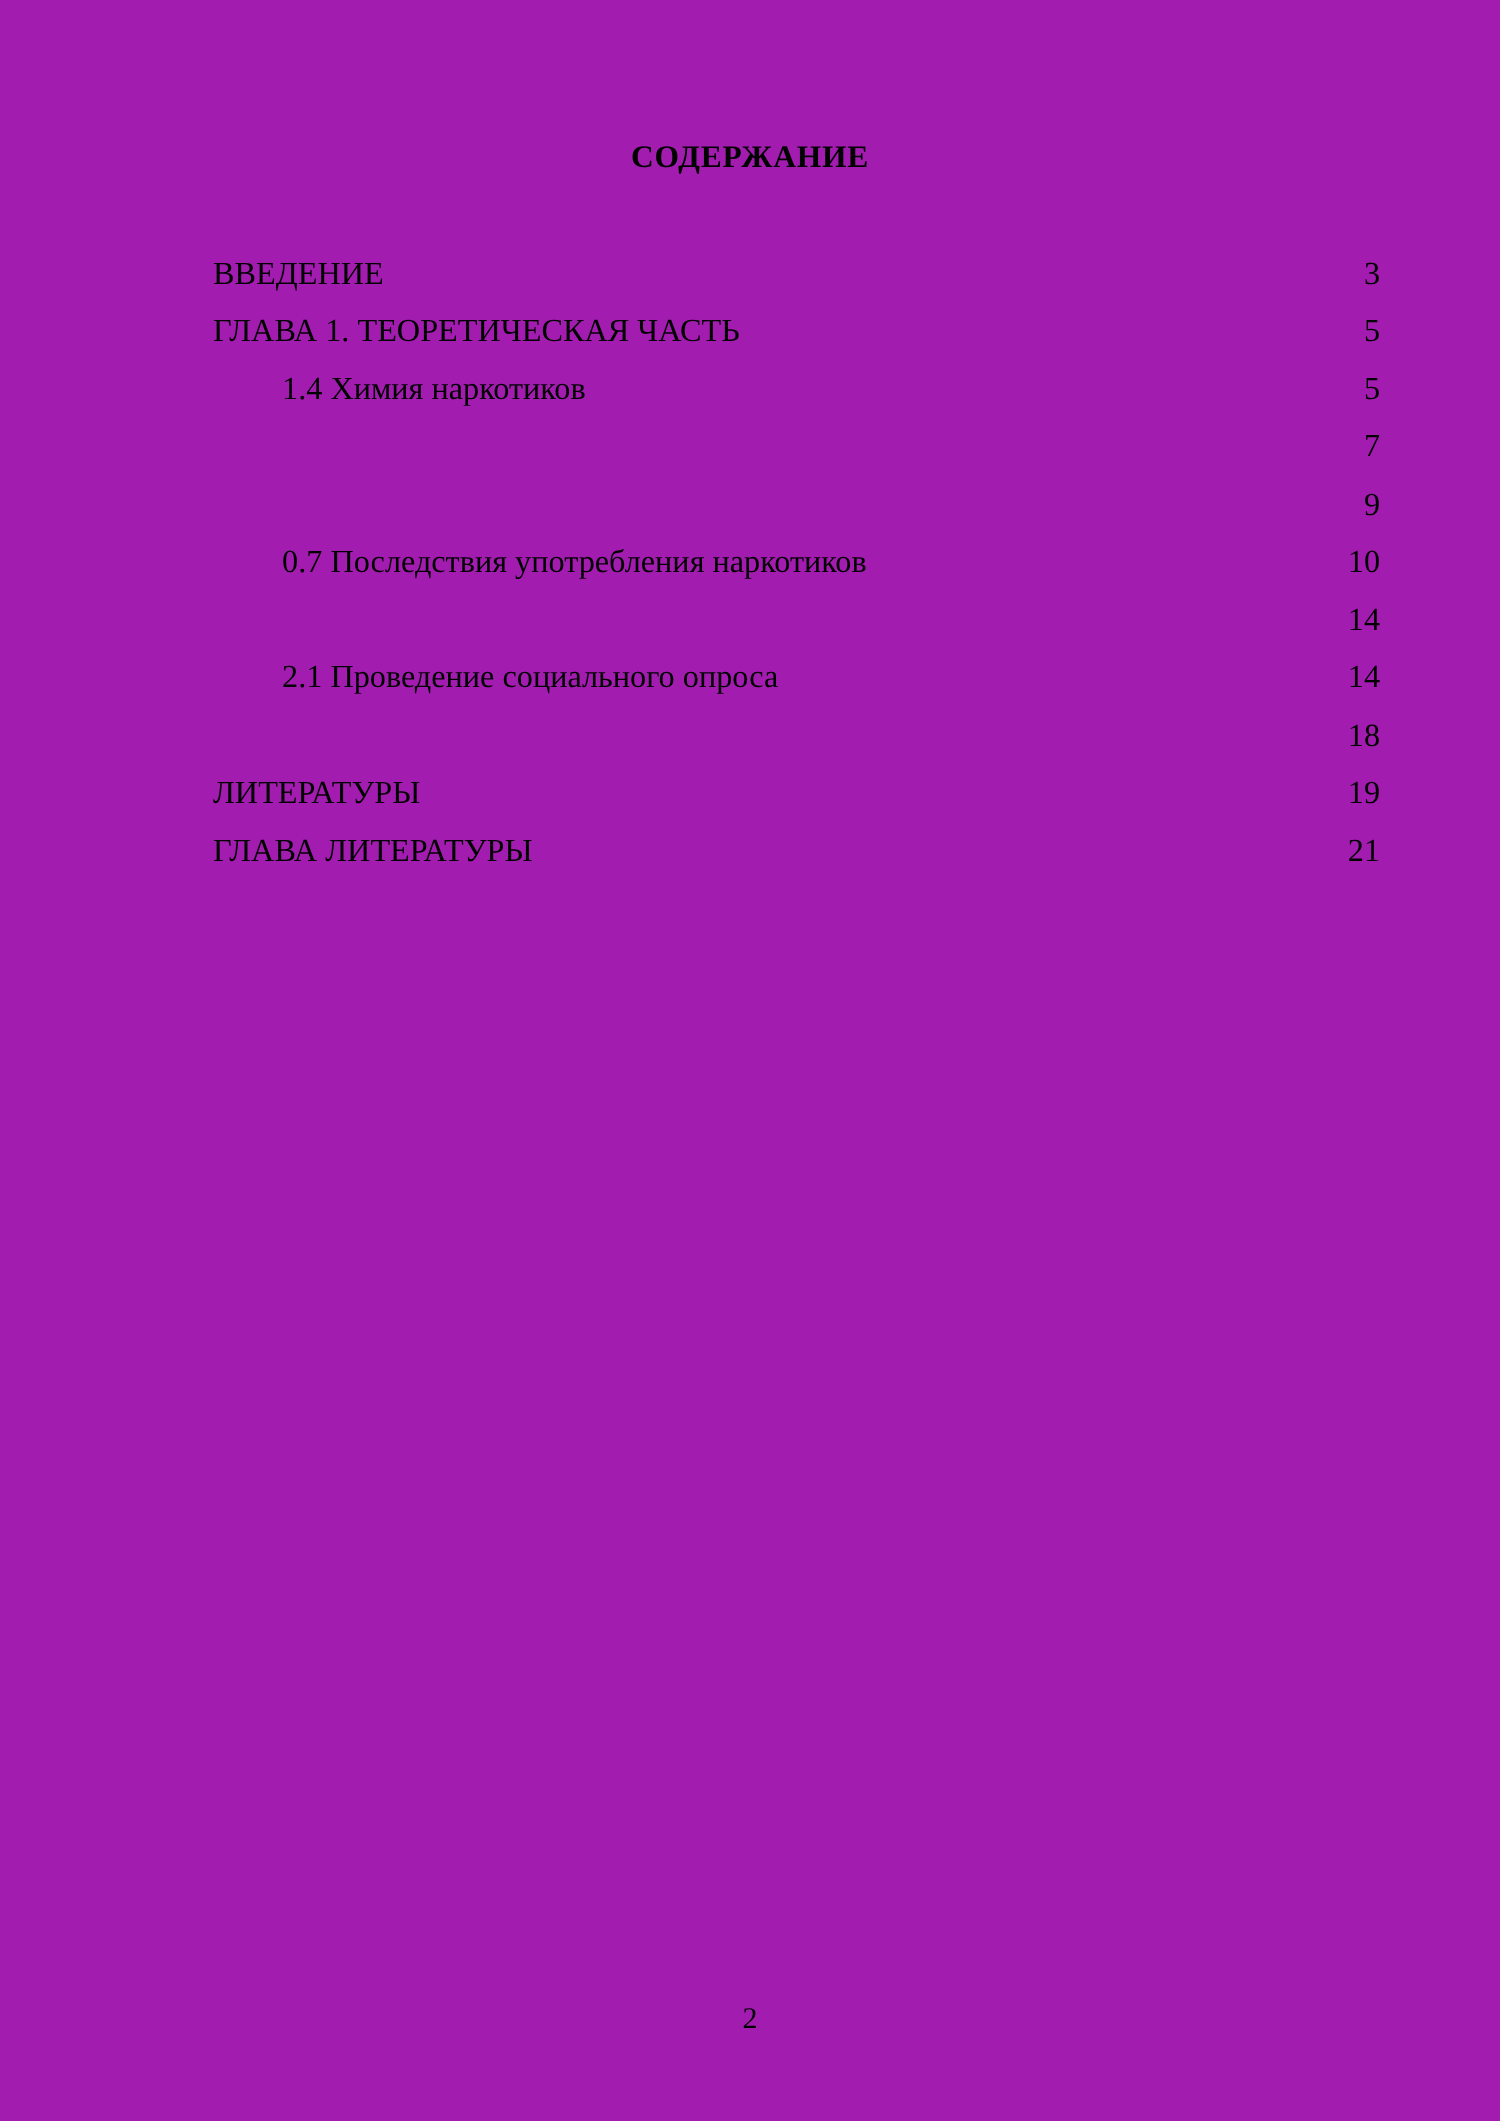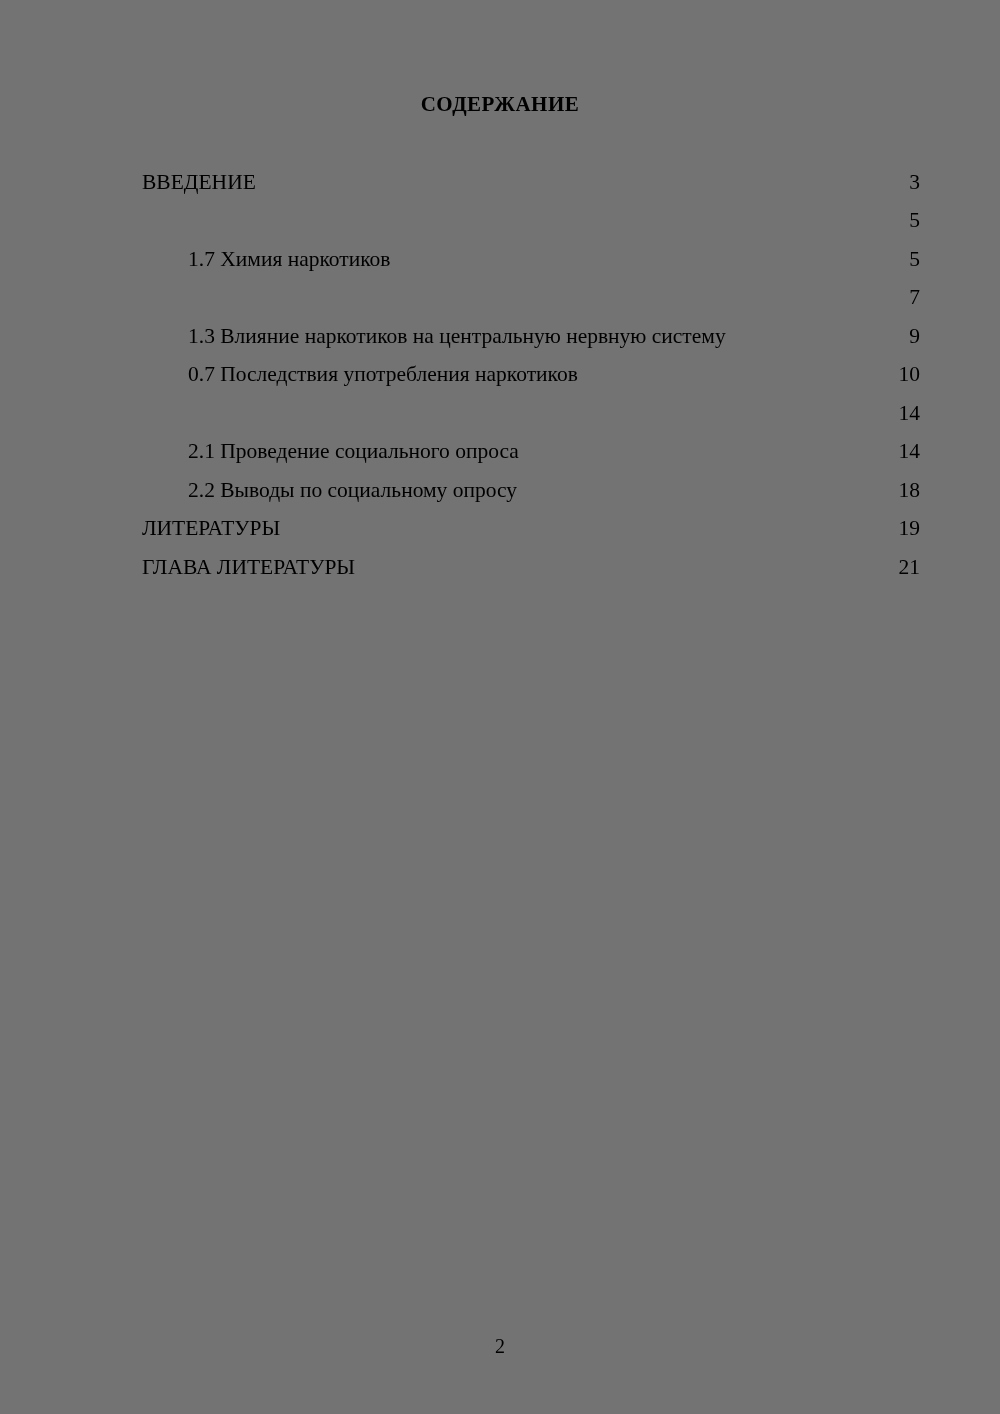--- a/index.html
+++ b/index.html
@@ -5,21 +5,21 @@
   html, body {
     margin: 0;
     padding: 0;
     background: #ffffff;
   }
   .page {
     position: relative;
     width: 1000px;
     height: 1414px;
     margin: 0 auto;
-    background: #737373;
+    background: #a21caf;
     font-family: "Liberation Serif", "DejaVu Serif", serif;
     color: #000000;
     box-sizing: border-box;
     overflow: hidden;
   }
   .doc-title {
     text-align: center;
     font-weight: bold;
     font-size: 21px;
     letter-spacing: 0.5px;
@@ -73,37 +73,37 @@
 
   <div class="toc">
 
     <div class="toc-row level-1">
       <span class="label">ВВЕДЕНИЕ</span>
       <span class="filler"></span>
       <span class="page-num">3</span>
     </div>
 
     <div class="toc-row level-1">
+      <span class="label">ГЛАВА 1. ТЕОРЕТИЧЕСКАЯ ЧАСТЬ</span>
       <span class="filler"></span>
       <span class="page-num">5</span>
     </div>
 
     <div class="toc-row level-2">
-      <span class="label">1.7 Химия наркотиков</span>
+      <span class="label">1.4 Химия наркотиков</span>
       <span class="filler"></span>
       <span class="page-num">5</span>
     </div>
 
     <div class="toc-row level-2">
       <span class="filler"></span>
       <span class="page-num">7</span>
     </div>
 
     <div class="toc-row level-2">
-      <span class="label">1.3 Влияние наркотиков на центральную нервную систему</span>
       <span class="filler"></span>
       <span class="page-num">9</span>
     </div>
 
     <div class="toc-row level-2">
       <span class="label">0.7 Последствия употребления наркотиков</span>
       <span class="filler"></span>
       <span class="page-num">10</span>
     </div>
 
@@ -112,21 +112,20 @@
       <span class="page-num">14</span>
     </div>
 
     <div class="toc-row level-2">
       <span class="label">2.1 Проведение социального опроса</span>
       <span class="filler"></span>
       <span class="page-num">14</span>
     </div>
 
     <div class="toc-row level-2">
-      <span class="label">2.2 Выводы по социальному опросу</span>
       <span class="filler"></span>
       <span class="page-num">18</span>
     </div>
 
     <div class="toc-row level-1">
       <span class="label">ЛИТЕРАТУРЫ</span>
       <span class="filler"></span>
       <span class="page-num">19</span>
     </div>
 

